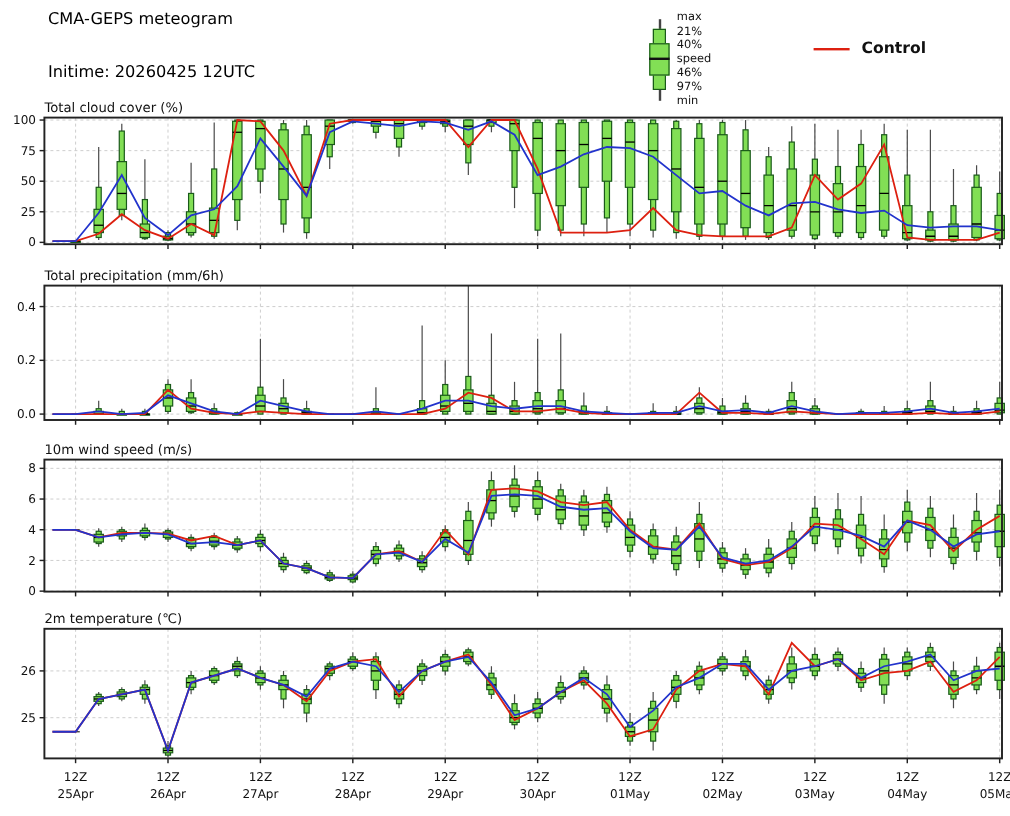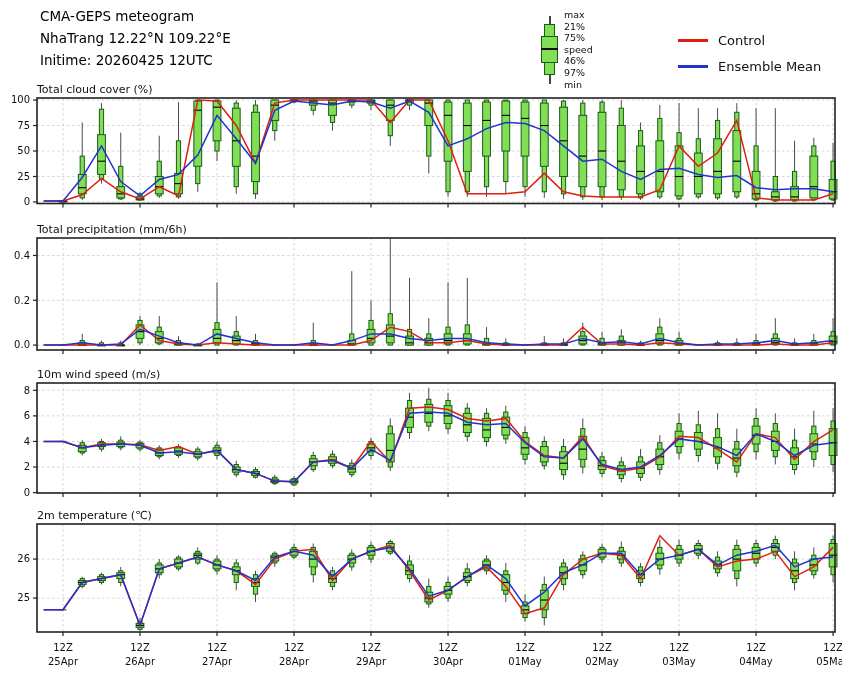--- a/index.html
+++ b/index.html
@@ -7,53 +7,49 @@
        font-family:"DejaVu Sans","Liberation Sans",sans-serif;color:#111;}
   .hline{position:absolute;left:40px;font-size:13.5px;line-height:16px;color:#000;white-space:nowrap;}
   #chart-svg{position:absolute;left:0;top:0;}
   
   #legend-box{position:absolute;left:540px;top:14px;width:20px;height:74px;}
   #legend-box .whisk{position:absolute;left:9px;top:2px;width:1.5px;height:68px;background:#444;}
   #legend-box .nbox{position:absolute;left:4px;top:10px;width:11px;height:51px;background:#82df55;border:1px solid #1a5a1a;box-sizing:border-box;}
   #legend-box .wbox{position:absolute;left:1px;top:22px;width:17px;height:27px;background:#82df55;border:1px solid #1a5a1a;box-sizing:border-box;}
   #legend-box .med{position:absolute;left:1px;top:34px;width:17px;height:1.6px;background:#111;}
   #legend-labels{position:absolute;left:564px;top:9px;font-size:9.5px;line-height:11.6px;color:#111;}
-  .series-key{position:absolute;white-space:nowrap;}
+  .series-key{position:absolute;white-space:nowrap;font-weight:bold;}
   .series-key .swatch{display:inline-block;width:30px;height:2.2px;vertical-align:middle;margin-right:10px;}
   .series-key .lbl{font-size:13px;vertical-align:middle;}
 </style>
 </head>
 <body>
 
 <div id="fig">
   <div class="hline" style="top:8px;">CMA-GEPS meteogram</div>
-  <div class="hline" style="top:30px;">NhaTrang 12.22°N 109.22°E</div>
   <div class="hline" style="top:52px;">Initime: 20260425 12UTC</div>
 
   <div id="legend-box">
     <div class="whisk"></div>
     <div class="nbox"></div>
     <div class="wbox"></div>
     <div class="med"></div>
   </div>
   <div id="legend-labels">
     <div>max</div>
     <div>21%</div>
-    <div>75%</div>
+    <div>40%</div>
     <div>speed</div>
     <div>46%</div>
     <div>97%</div>
     <div>min</div>
   </div>
 
   <div class="series-key" style="left:678px;top:30px;">
     <span class="swatch" style="background:#dd2010;"></span><span class="lbl">Control</span>
-  </div>
-  <div class="series-key" style="left:678px;top:56px;">
-    <span class="swatch" style="background:#2233cc;"></span><span class="lbl">Ensemble Mean</span>
   </div>
 
   <svg id="chart-svg" width="842" height="680">
       <g>
         <g stroke="#cccccc" stroke-width="0.8" stroke-dasharray="2.5 2.5">
           <line x1="62.990349819059105" x2="62.990349819059105" y1="98" y2="203.5"></line>
           <line x1="139.9987937273824" x2="139.9987937273824" y1="98" y2="203.5"></line>
           <line x1="217.00723763570565" x2="217.00723763570565" y1="98" y2="203.5"></line>
           <line x1="294.01568154402895" x2="294.01568154402895" y1="98" y2="203.5"></line>
           <line x1="371.0241254523522" x2="371.0241254523522" y1="98" y2="203.5"></line>

